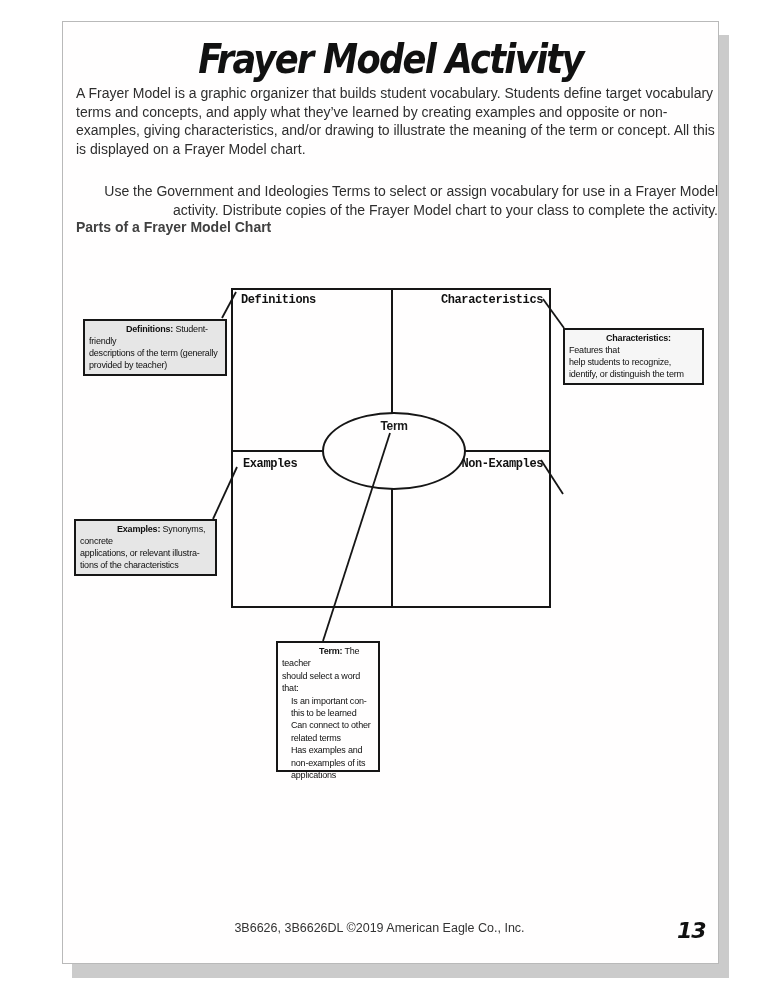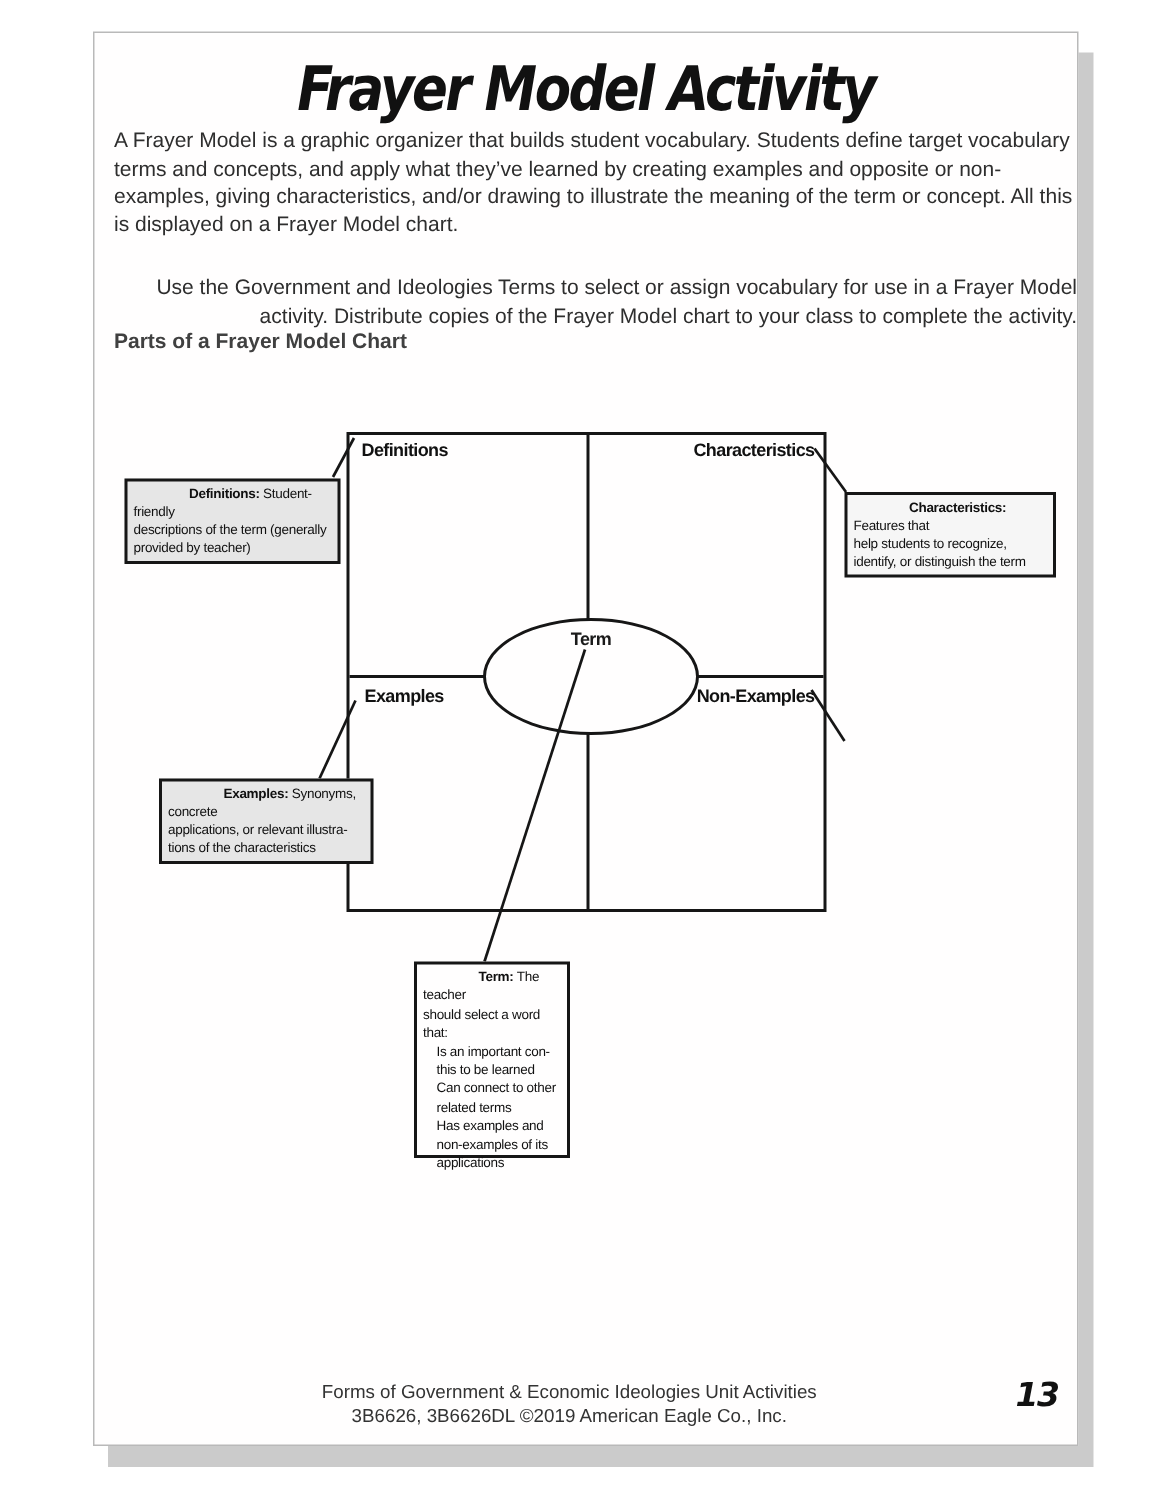--- a/index.html
+++ b/index.html
@@ -13,36 +13,36 @@
          transform:scaleX(0.86);transform-origin:50% 50%;white-space:nowrap;color:#111;}
   .para{position:absolute;left:13px;width:642px;font-size:14px;line-height:18.7px;color:#2e2e2e;}
   .para-1{top:62px;}
   .para-2{top:160px;text-align:right;}
   .section-heading{position:absolute;left:13px;top:197px;font-size:14px;font-weight:bold;color:#404040;}
 
   
   .chart-rect{position:absolute;left:168px;top:266px;width:316px;height:316px;border:2px solid #161616;background:transparent;}
   .divider-v{position:absolute;left:158px;top:0;width:2px;height:316px;background:#161616;}
   .divider-h{position:absolute;left:0;top:160px;width:316px;height:2px;background:#161616;}
-  .quad-label{position:absolute;font-size:12px;font-weight:bold;letter-spacing:-0.4px;color:#111;}
+  .quad-label{position:absolute;font-size:12px;font-weight:bold;letter-spacing:-0.4px;color:#111;font-family:Liberation Mono, monospace;}
   .ql-tl{left:8px;top:3px;}
   .ql-tr{right:6px;top:3px;}
   .ql-bl{left:10px;top:167px;}
   .ql-br{right:6px;top:167px;}
   .oval{position:absolute;left:259px;top:390px;width:140px;height:74px;border:2px solid #161616;
         border-radius:50%;background:#fffefe;text-align:center;}
   .oval .oval-label{margin-top:5px;font-size:12px;font-weight:bold;letter-spacing:-0.4px;display:inline-block;}
 
   
   .callout{position:absolute;border:2px solid #161616;padding:2px 4px 3px 4px;
            font-size:9px;line-height:12px;letter-spacing:-0.2px;color:#101010;}
   .callout .lead{font-weight:bold;padding-left:37px;}
   .co-definitions{left:20px;top:297px;width:132px;background:#e6e6e6;}
   .co-characteristics{left:500px;top:306px;width:129px;background:#f6f6f6;}
-  .co-examples{left:11px;top:497px;width:131px;background:#e6e6e6;margin-left:32px;}
+  .co-examples{left:11px;top:497px;width:131px;background:#e6e6e6;}
   .co-non-examples{left:500px;top:472px;width:128px;background:#e6e6e6;}
   .co-term{left:213px;top:619px;width:92px;height:122px;background:#fffefe;line-height:12.4px;}
   .co-term .bullet-line{padding-left:9px;}
 
   .svg-overlay{position:absolute;left:0;top:0;width:655px;height:941px;pointer-events:none;}
 
   .footer{position:absolute;left:0;right:22px;top:899px;text-align:center;font-size:12.5px;
           line-height:15.5px;color:#333;}
   .page-num{position:absolute;left:614px;top:896px;font-family:"DejaVu Sans","Liberation Sans",sans-serif;
             font-style:italic;font-weight:bold;font-size:22px;letter-spacing:-1px;color:#111;}
@@ -107,19 +107,18 @@
       <div class="bullet-line">Is an important con-</div>
       <div class="bullet-line">this to be learned</div>
       <div class="bullet-line">Can connect to other</div>
       <div class="bullet-line">related terms</div>
       <div class="bullet-line">Has examples and</div>
       <div class="bullet-line">non-examples of its</div>
       <div class="bullet-line">applications</div>
     </div>
 
     <div class="footer">
-      <div>Forms of Government &amp; Economic Ideologies Unit Activities</div>
       <div>3B6626, 3B6626DL ©2019 American Eagle Co., Inc.</div>
     </div>
     <div class="page-num">13</div>
 
   </div>
 </div>
 
 </body></html>

